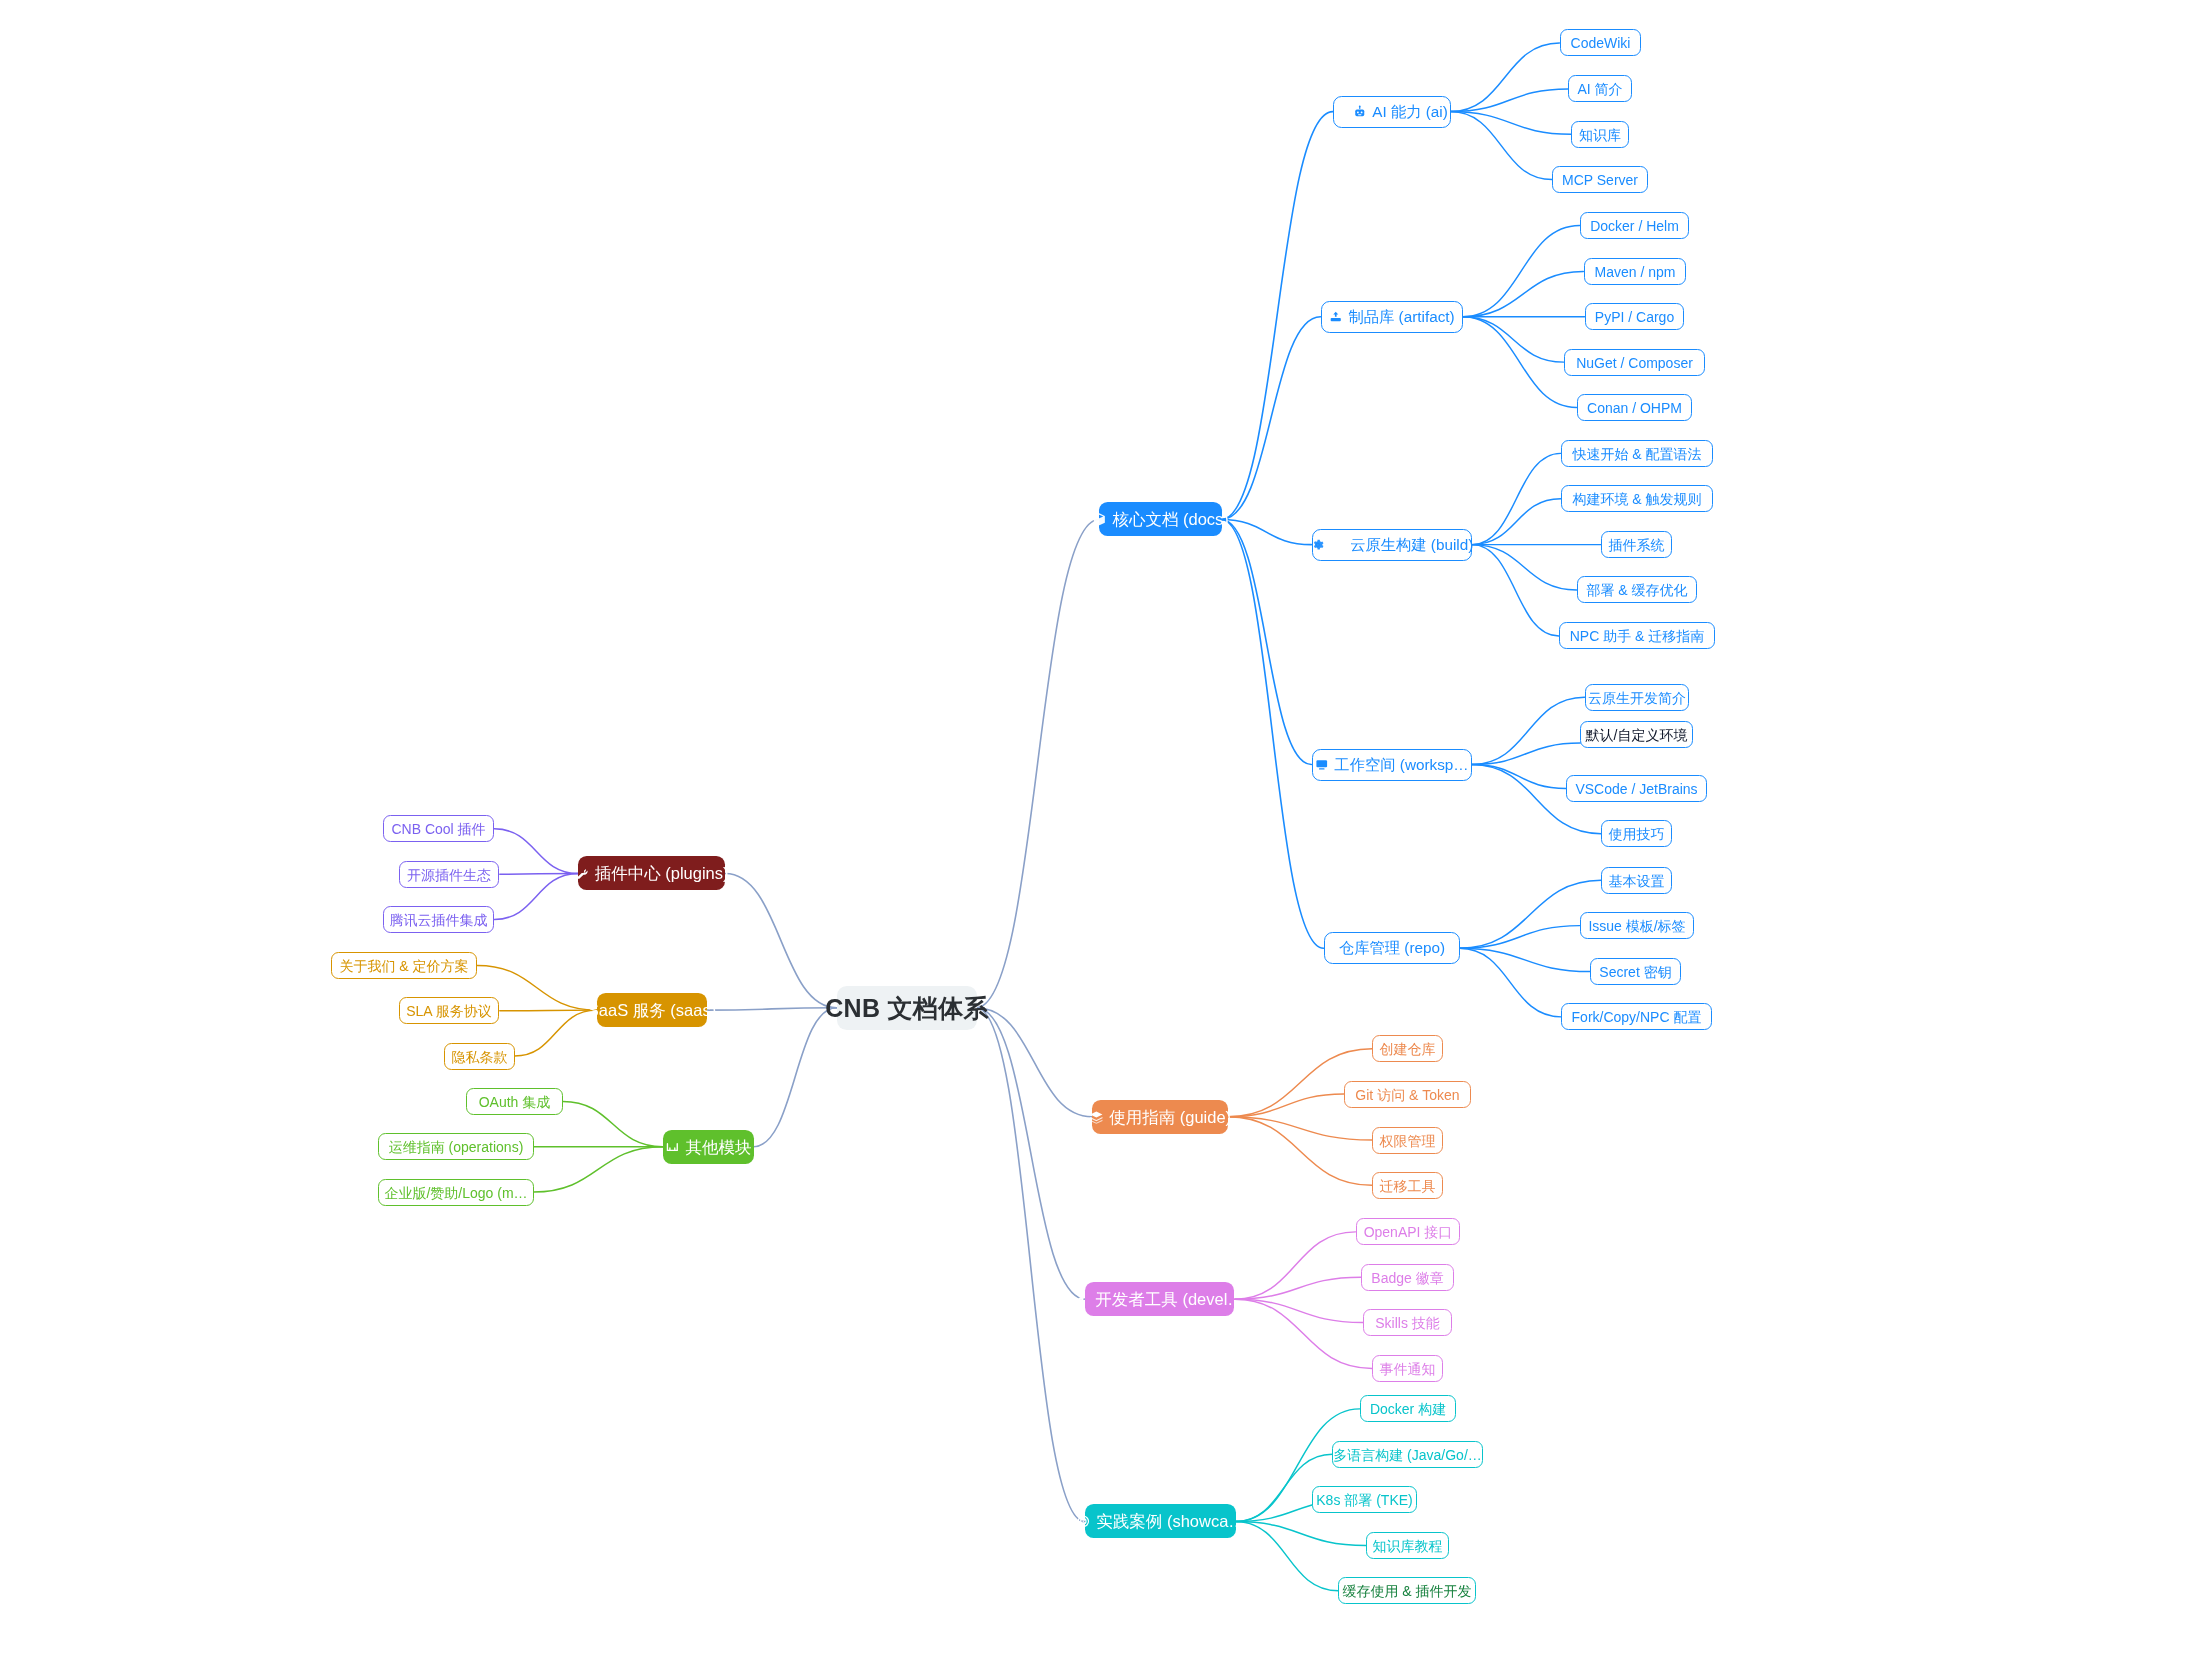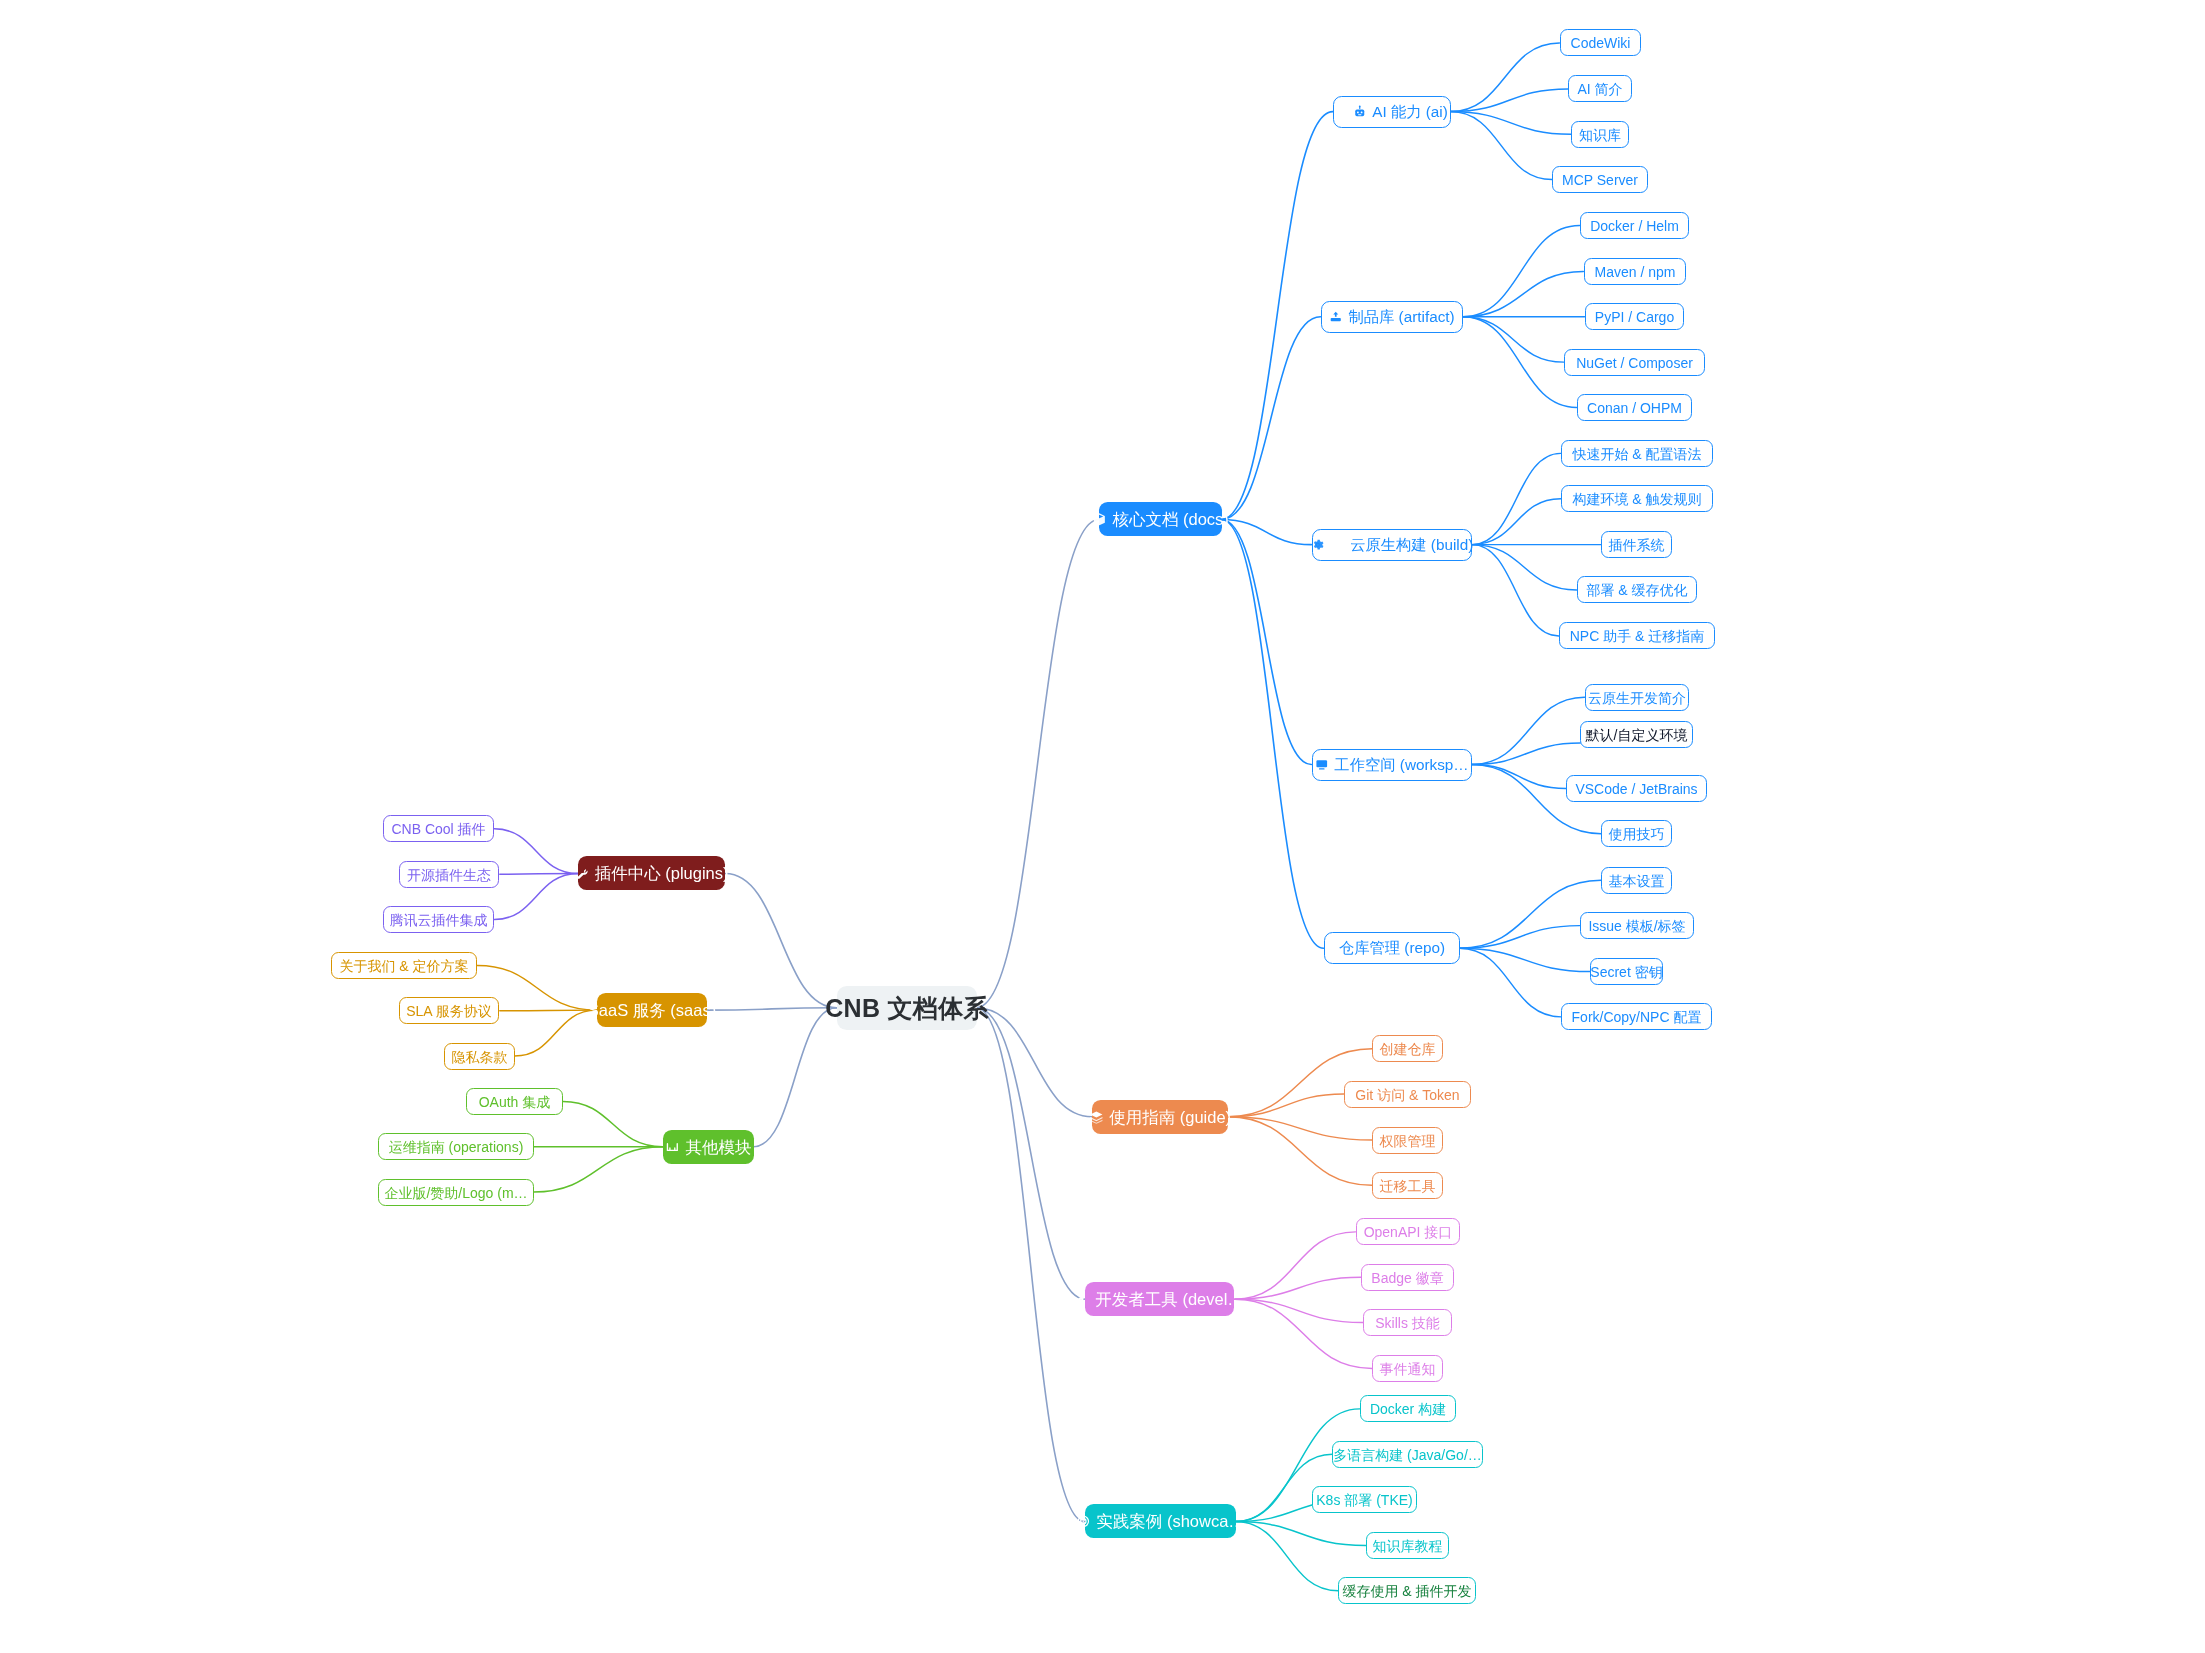--- a/index.html
+++ b/index.html
@@ -218,21 +218,21 @@
       </div>
       <div class="node b2" style="left: 1324px; top: 932px; width: 136px; height: 32px; border-color: rgb(26, 140, 255); color: rgb(26, 140, 255);">
         <span>仓库管理 (repo)</span>
       </div>
       <div class="node leaf" style="left: 1601px; top: 867px; width: 71px; height: 27px; border-color: rgb(26, 140, 255); color: rgb(26, 140, 255);">
         <span>基本设置</span>
       </div>
       <div class="node leaf" style="left: 1580px; top: 912px; width: 114px; height: 27px; border-color: rgb(26, 140, 255); color: rgb(26, 140, 255);">
         <span>Issue 模板/标签</span>
       </div>
-      <div class="node leaf" style="left: 1590px; top: 958px; width: 73px; height: 27px; border-color: rgb(26, 140, 255); color: rgb(26, 140, 255);">
+      <div class="node leaf" style="left: 1590px; top: 958px; width: 91px; height: 27px; border-color: rgb(26, 140, 255); color: rgb(26, 140, 255);">
         <span>Secret 密钥</span>
       </div>
       <div class="node leaf" style="left: 1561px; top: 1003px; width: 151px; height: 27px; border-color: rgb(26, 140, 255); color: rgb(26, 140, 255);">
         <span>Fork/Copy/NPC 配置</span>
       </div>
       <div class="node b1" style="left: 1092px; top: 1100px; width: 136px; height: 34px; background: rgb(237, 138, 79);">
         <span class="ic">
           <svg width="14.7" height="14.7" viewBox="0 0 24 24" fill="#ffffff">
             <path d="M12 2.6 22 7.4 12 12.2 2 7.4z"></path>
             <path d="M2 11.6l10 4.8 10-4.8 0 1.9L12 18.3 2 13.5z" opacity=".85"></path>

